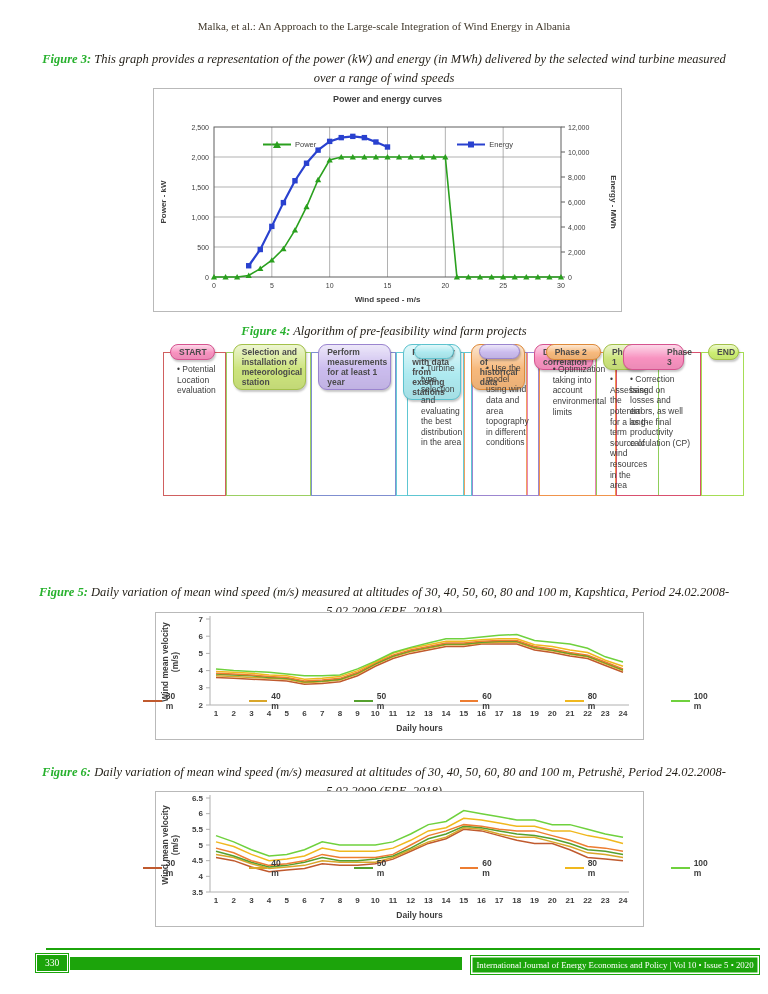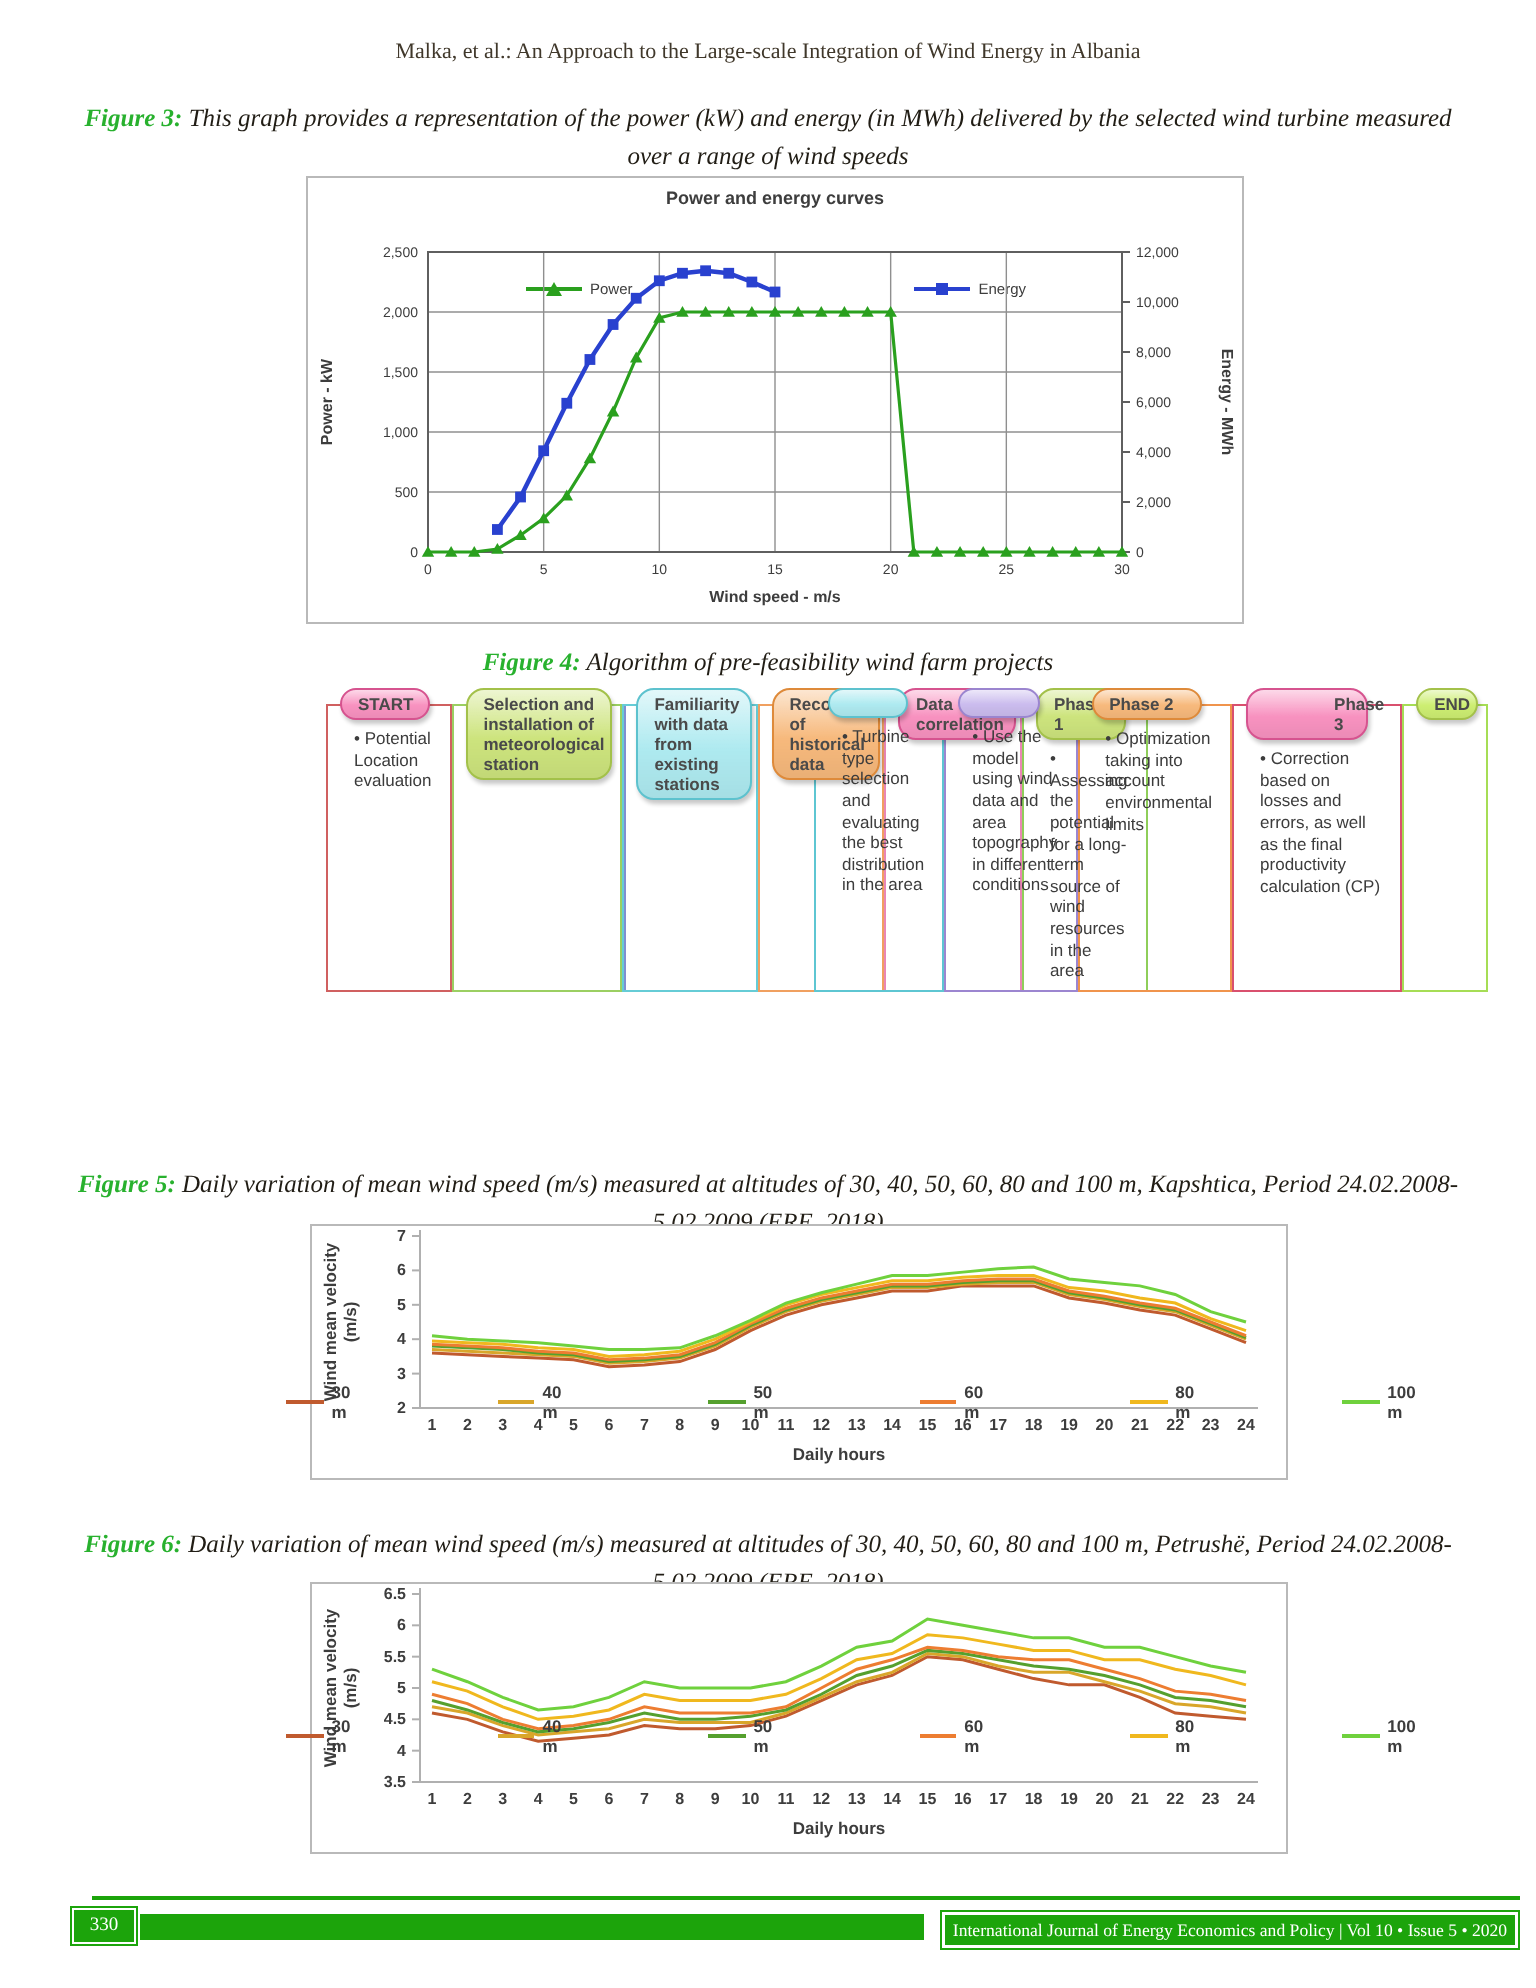--- a/index.html
+++ b/index.html
@@ -183,20 +183,21 @@
             <div>• Potential Location evaluation</div>
           </div>
         </div>
         <div class="fc-node">
           <div class="fc-rect" style="border-color: rgb(155, 207, 98);"></div>
           <div class="fc-pill" style="background-color: rgb(205, 228, 125); border-color: rgb(163, 193, 74); width: 86%;">Selection and installation of meteorological station</div>
           <div class="fc-spacer"></div>
         </div>
         <div class="fc-node">
           <div class="fc-rect" style="border-color: rgb(127, 143, 208);"></div>
+          <div class="fc-pill" style="background-color: rgb(203, 188, 238); border-color: rgb(155, 133, 207); width: 86%;">Perform measurements for at least 1 year</div>
           <div class="fc-spacer"></div>
         </div>
         <div class="fc-node">
           <div class="fc-rect" style="border-color: rgb(102, 204, 214);"></div>
           <div class="fc-pill" style="background-color: rgb(174, 234, 240); border-color: rgb(93, 194, 206); width: 86%;">Familiarity with data from existing stations</div>
           <div class="fc-spacer"></div>
         </div>
         <div class="fc-node">
           <div class="fc-rect" style="border-color: rgb(240, 160, 96);"></div>
           <div class="fc-pill" style="background-color: rgb(247, 185, 124); border-color: rgb(222, 138, 58); width: 86%;">Recovery of historical data</div>

